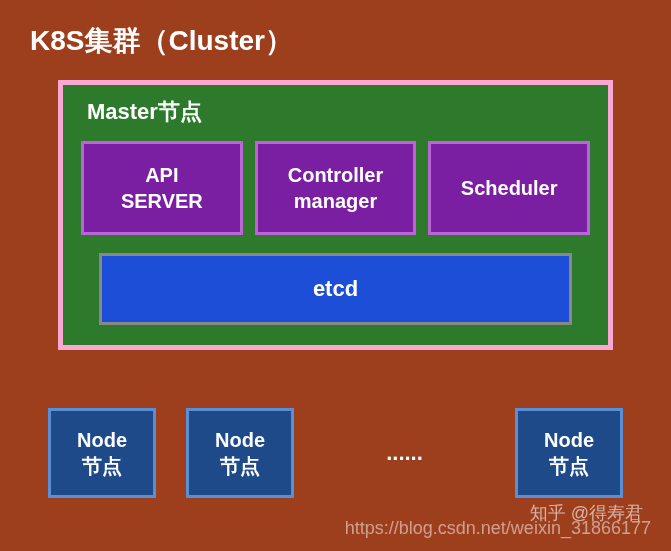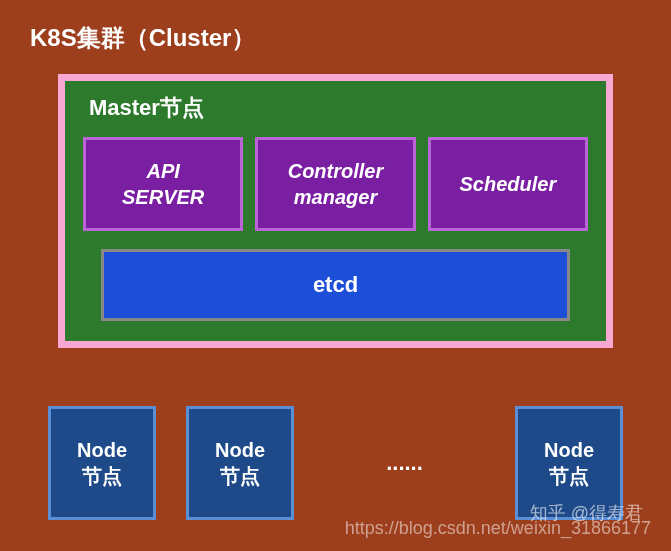--- a/index.html
+++ b/index.html
@@ -6,43 +6,42 @@
     body {
       width: 671px;
       height: 551px;
       background: #9d3e1c;
       font-family: "Microsoft YaHei", Arial, sans-serif;
       padding: 22px 18px 18px 18px;
       position: relative;
     }
     .title {
       color: #ffffff;
-      font-size: 24px;
+      font-size: 28px;
       font-weight: bold;
       margin-left: 12px;
       margin-bottom: 20px;
     }
     .master-box {
       background: #2d7a2d;
-      border: 7px solid #f9a8d4;
+      border: 5px solid #f9a8d4;
       margin: 0 40px;
       padding: 12px 18px 20px 18px;
     }
     .master-title {
       color: #ffffff;
       font-size: 22px;
       font-weight: bold;
       margin-bottom: 14px;
       margin-left: 6px;
     }
     .components-row {
       display: flex;
       gap: 12px;
       margin-bottom: 18px;
-      font-style: italic;
     }
     .component {
       flex: 1;
       background: #7b1fa2;
       border: 3px solid #b965d6;
       color: #ffffff;
       font-size: 20px;
       font-weight: bold;
       text-align: center;
       padding: 18px 6px;
@@ -68,21 +67,21 @@
       margin-top: 58px;
       padding: 0 30px;
     }
     .node-box {
       background: #1e4a8a;
       border: 3px solid #5a8fd6;
       color: #ffffff;
       font-size: 20px;
       font-weight: bold;
       text-align: center;
-      padding: 28px 20px;
+      padding: 16px 20px;
       line-height: 1.3;
       width: 108px;
     }
     .ellipsis {
       color: #ffffff;
       font-size: 22px;
       font-weight: bold;
       flex: 1;
       text-align: center;
     }

